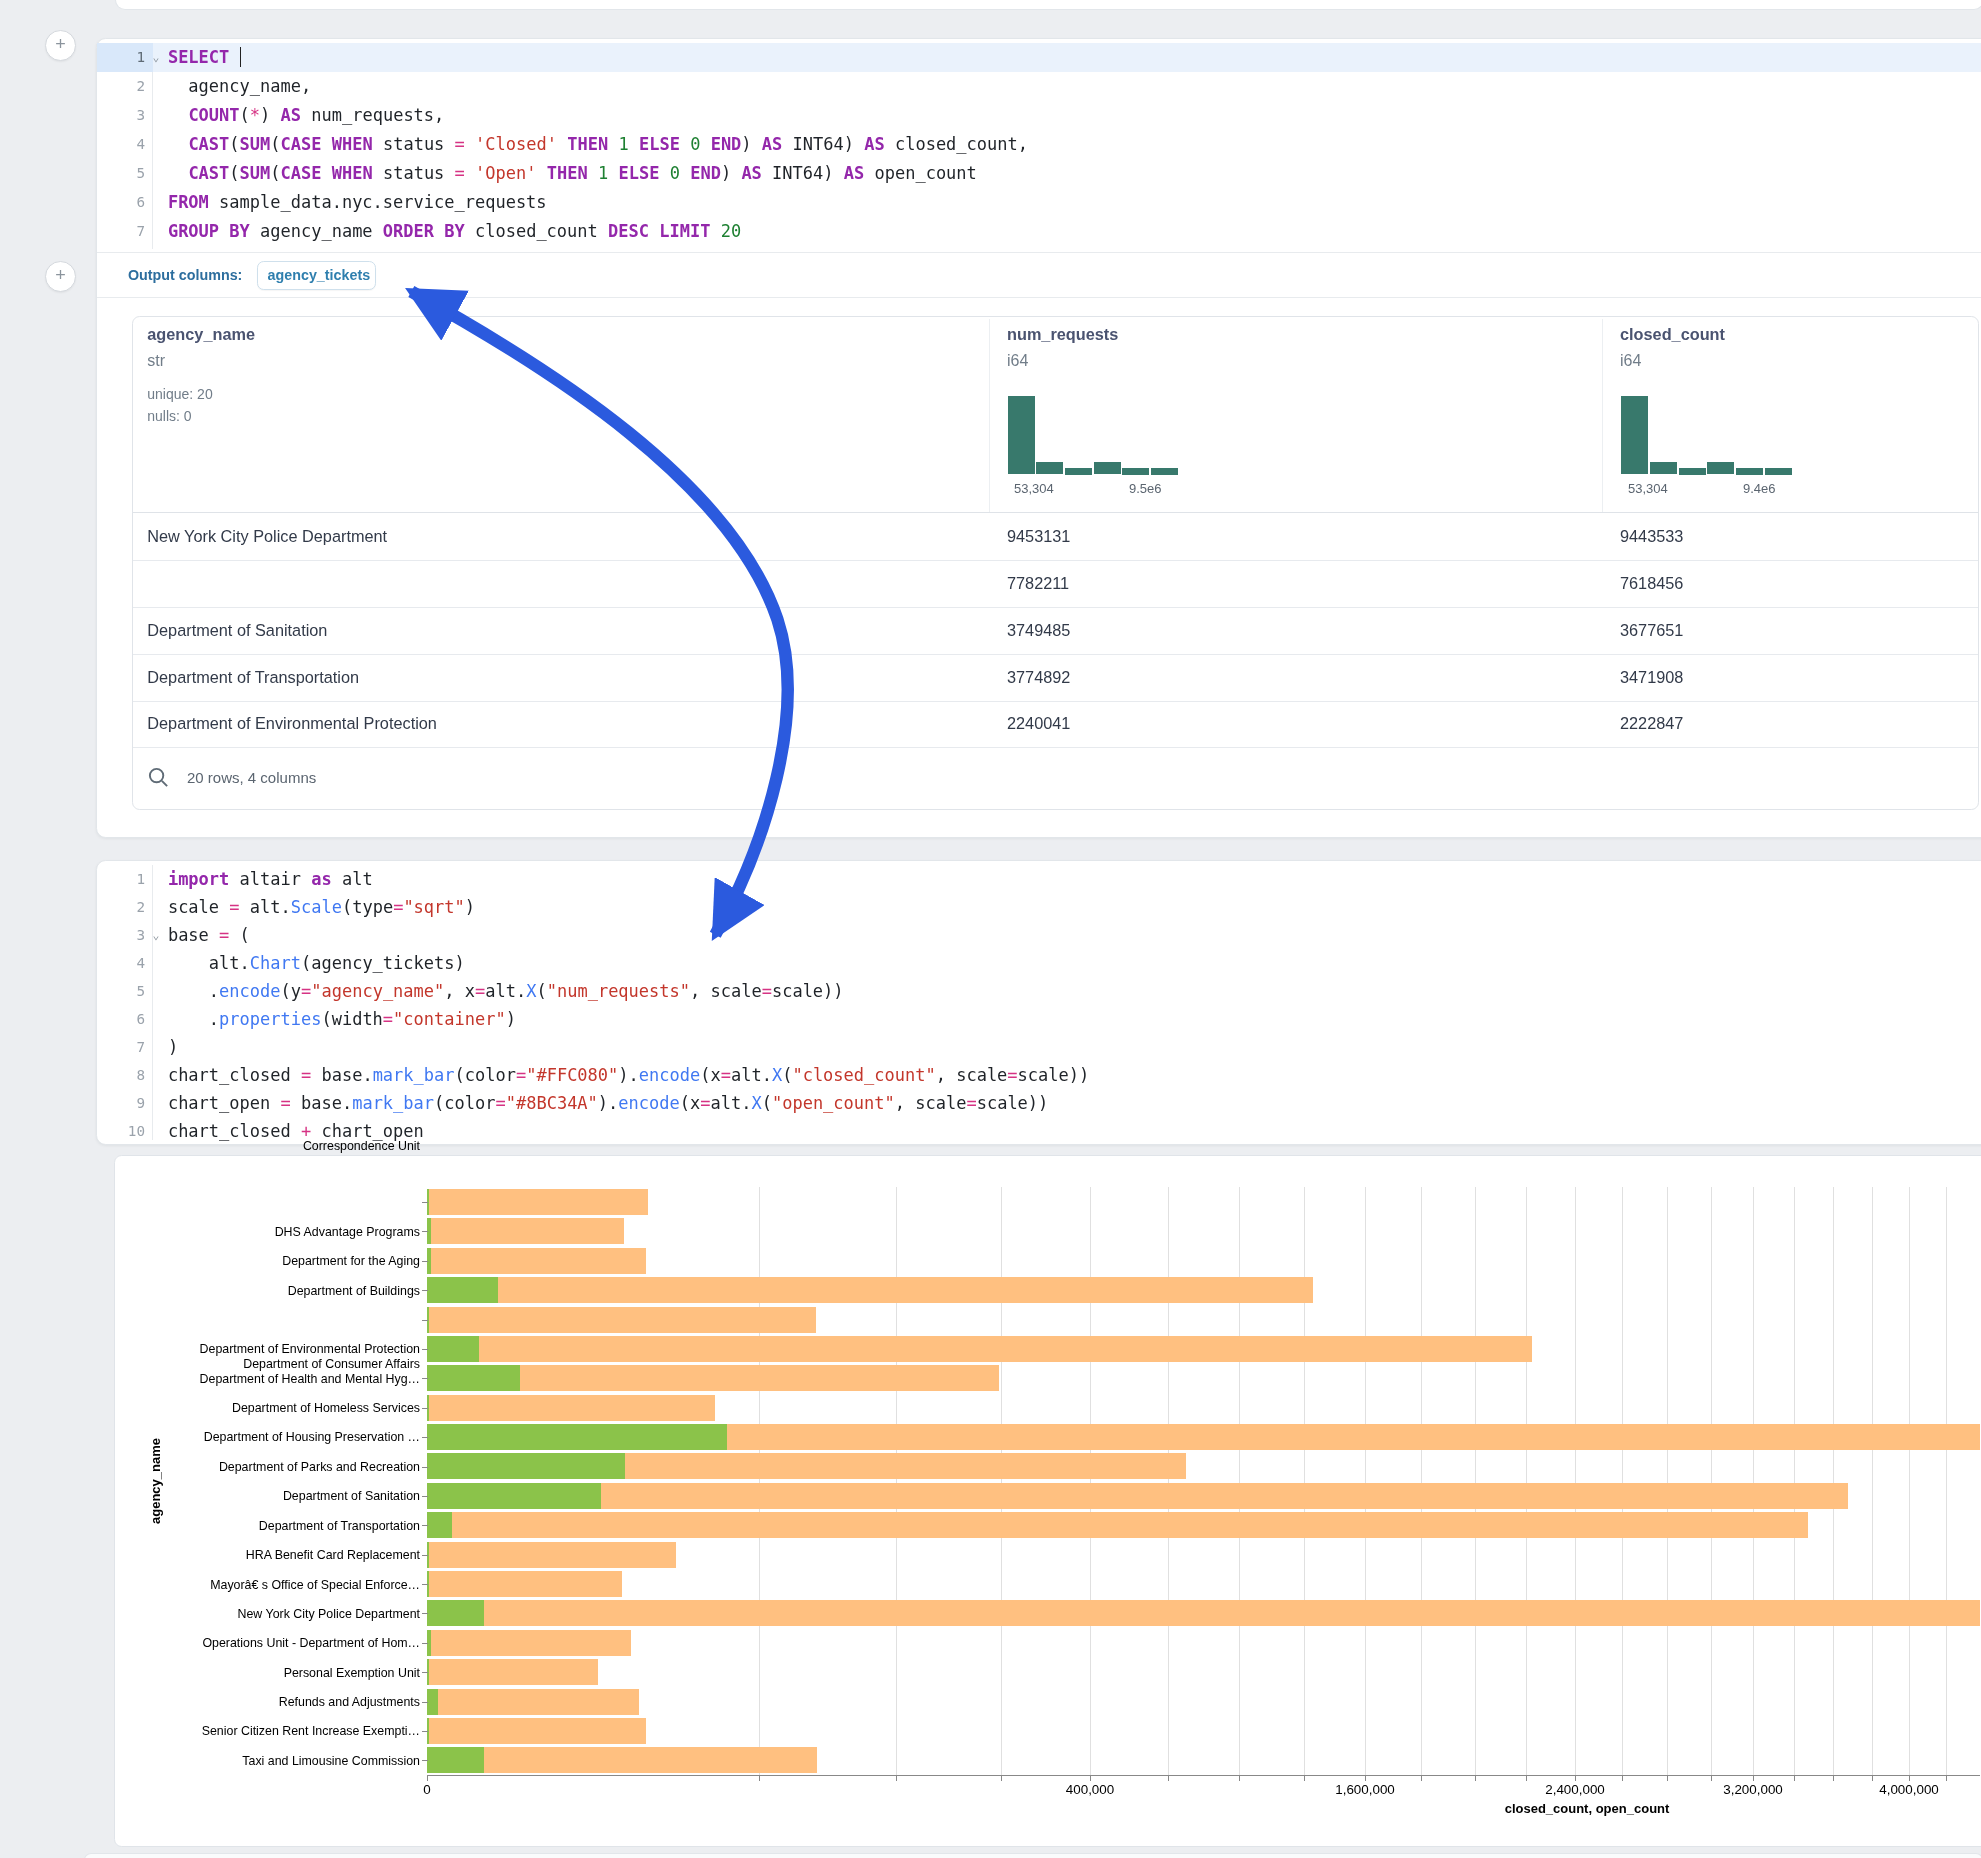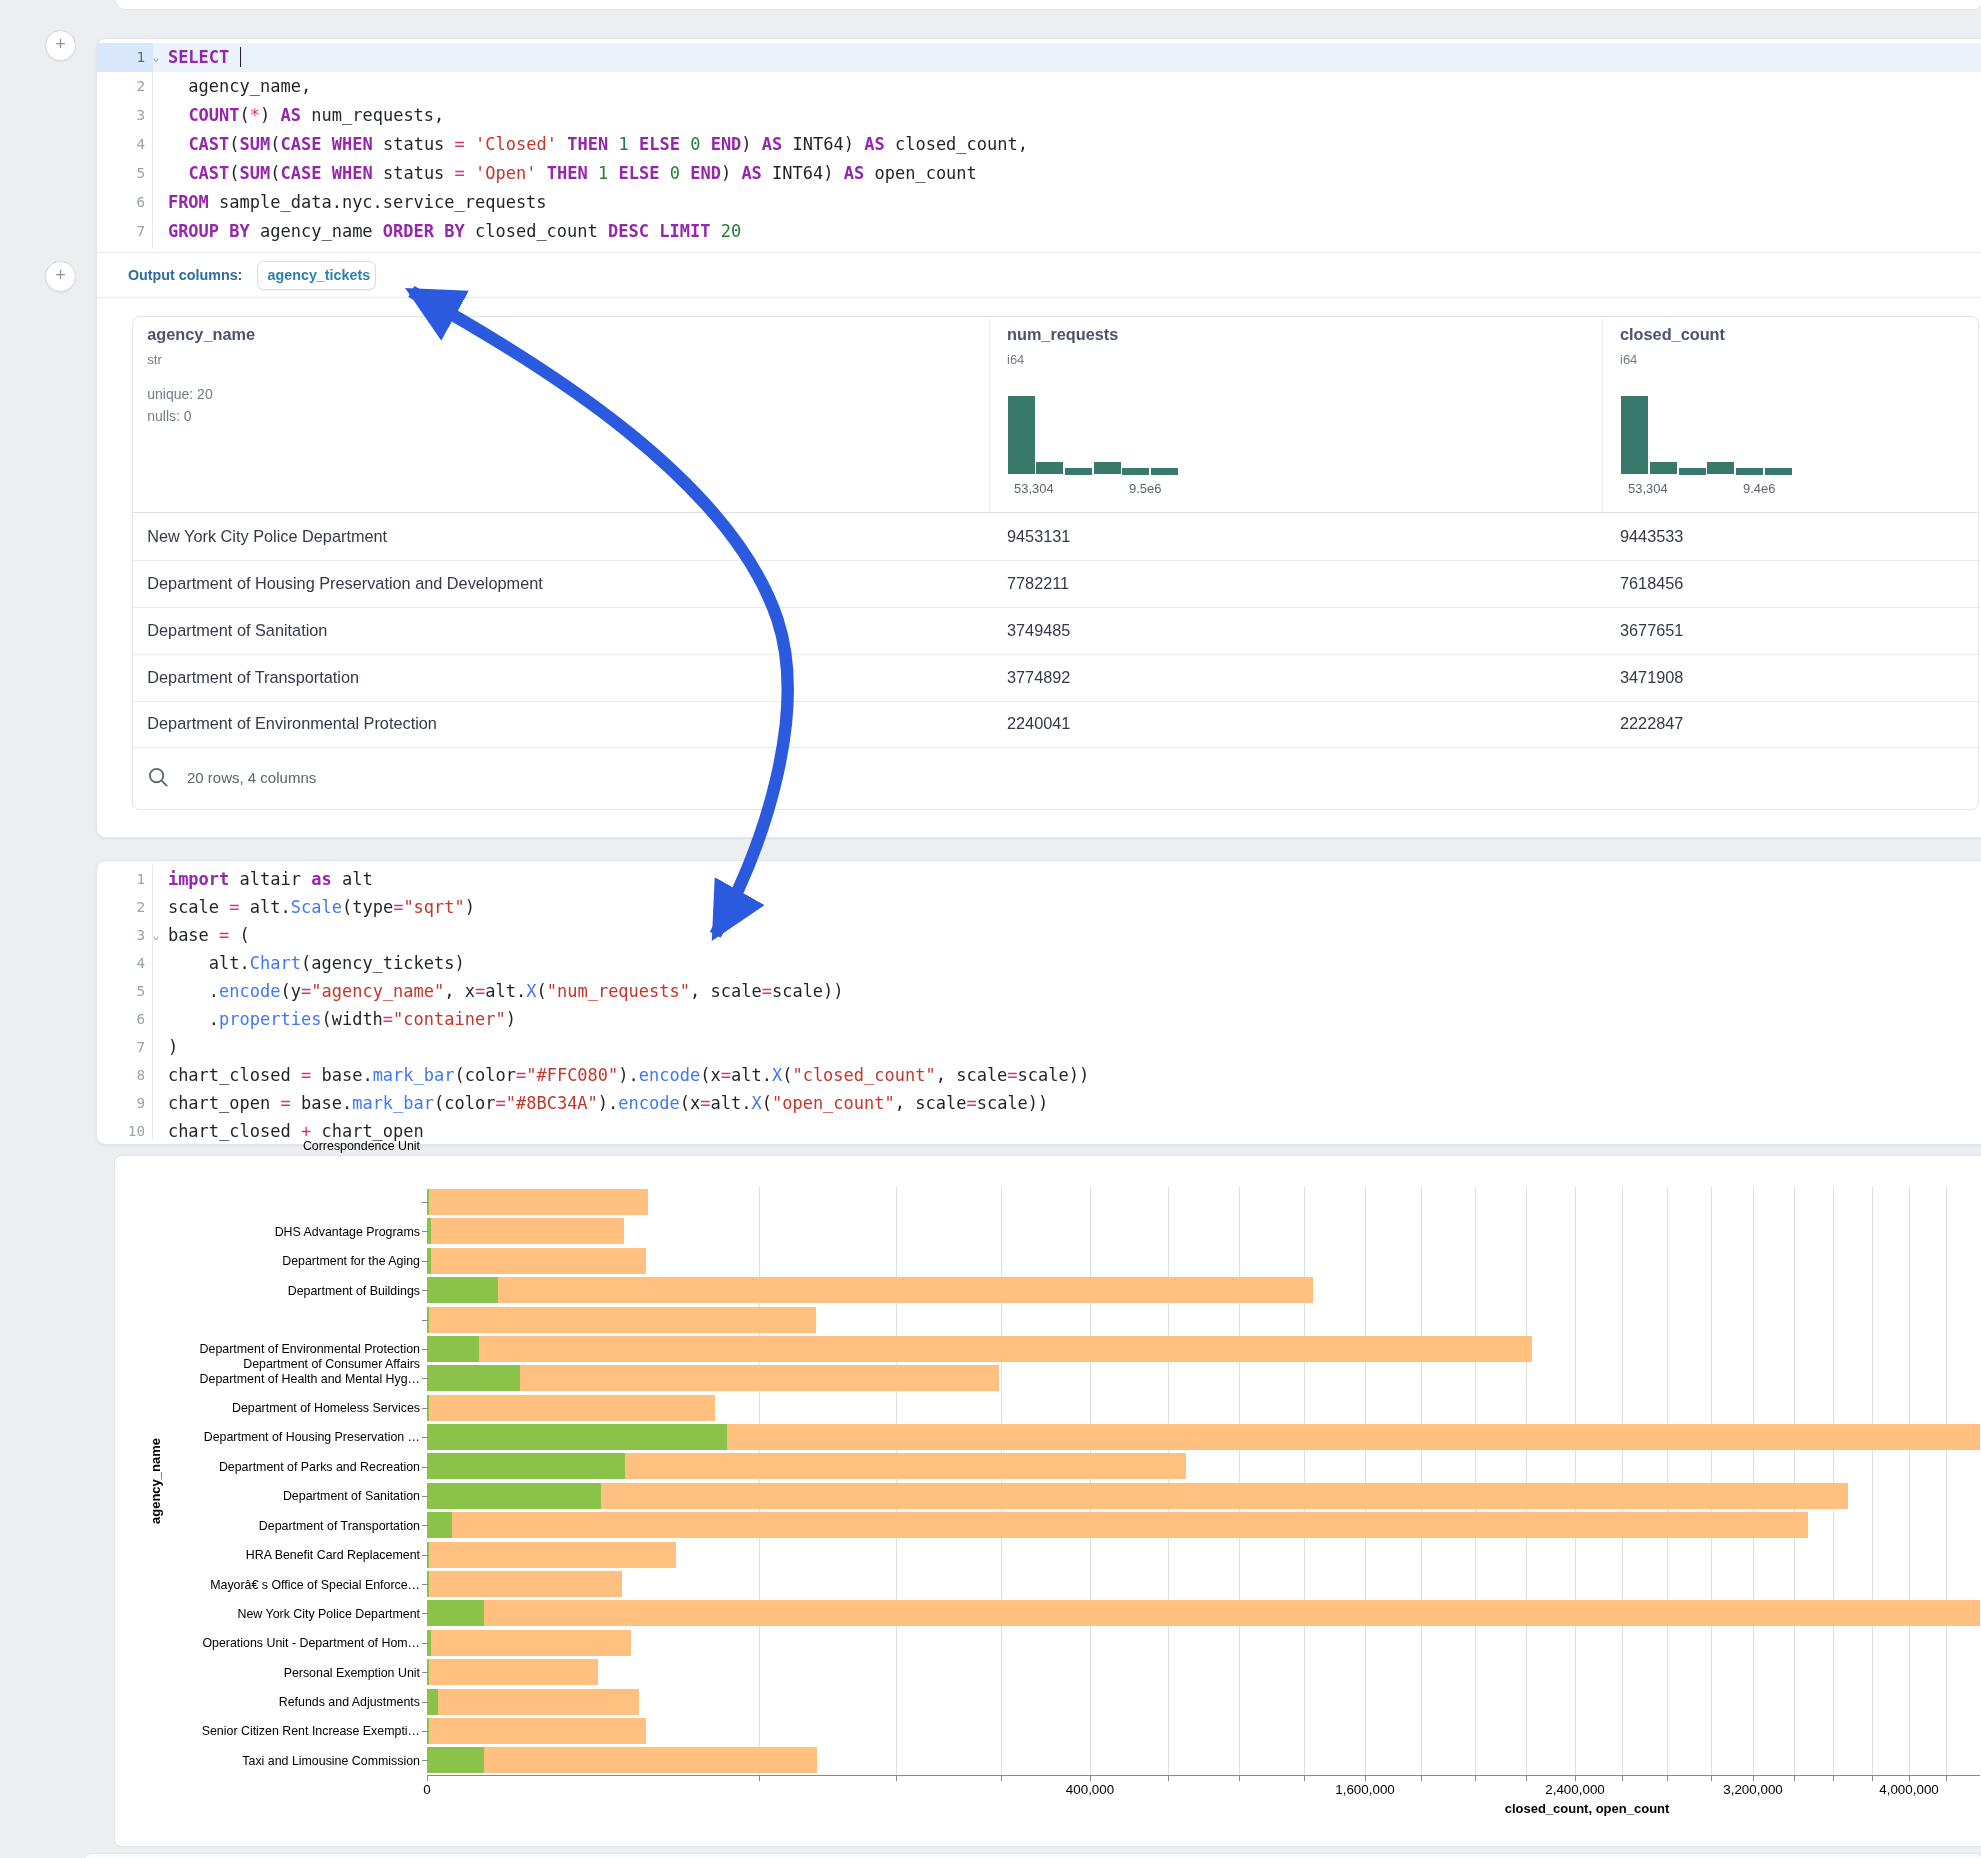--- a/index.html
+++ b/index.html
@@ -35,21 +35,21 @@
   .tk-pl{color:#1f2328;}
   .caret{display:inline-block;width:1.9px;height:20px;background:#222;vertical-align:-3.8px;}
   .divider{position:absolute;left:0;right:0;height:0;border-top:1px solid #e8ebee;}
   
   .outvar-label{position:absolute;font-size:14.3px;font-weight:bold;color:#2d6e9e;}
   .outvar-pill{position:absolute;background:#fff;border:1px solid #cfe0ec;border-radius:6.7px;
                color:#2f7fae;font-weight:bold;font-size:14.3px;line-height:27px;padding:0 9.6px;
                overflow:hidden;white-space:nowrap;box-shadow:0 1px 1px rgba(0,0,0,.04);}
   
   .th-name{position:absolute;font-size:16.3px;font-weight:bold;color:#4a5370;}
-  .th-type{position:absolute;font-size:13px;color:#717d89;}
+  .th-type{position:absolute;font-size:16px;color:#717d89;}
   .th-stat{position:absolute;font-size:14px;color:#717d89;}
   .hist-bar{position:absolute;}
   .hist-label{position:absolute;font-size:13px;color:#5b6570;}
   .col-sep{position:absolute;width:0;border-left:1px solid #eceff2;top:1.9px;height:193px;}
   .trow{position:absolute;left:0;right:0;height:47px;border-bottom:1px solid #e7eaee;}
   .tcell{position:absolute;top:0;height:47px;line-height:47px;font-size:16.3px;color:#323a49;white-space:nowrap;}
   .tfoot{position:absolute;font-size:15px;color:#5b6570;}
   
   .gridline{position:absolute;width:0;border-left:1px solid #e0e0e0;}
   .bar{position:absolute;height:26px;}
@@ -119,21 +119,20 @@
           <div class="col-sep" style="left: 1469px;"></div>
         </div>
       <div class="divider" style="top:195px;border-color:#dfe3e8;"></div>
       <div id="table-rows" style="position:absolute;left:0;top:196px;right:0;">
           <div class="trow" style="top: 0px;">
             <div class="tcell" style="left: 14.3px;">New York City Police Department</div>
             <div class="tcell" style="left: 874px;">9453131</div>
             <div class="tcell" style="left: 1487px;">9443533</div>
           </div>
           <div class="trow" style="top: 47px;">
-            <div class="tcell" style="left: 14.3px;">Department of Housing Preservation and Development</div>
             <div class="tcell" style="left: 874px;">7782211</div>
             <div class="tcell" style="left: 1487px;">7618456</div>
           </div>
           <div class="trow" style="top: 94px;">
             <div class="tcell" style="left: 14.3px;">Department of Sanitation</div>
             <div class="tcell" style="left: 874px;">3749485</div>
             <div class="tcell" style="left: 1487px;">3677651</div>
           </div>
           <div class="trow" style="top: 141px;">
             <div class="tcell" style="left: 14.3px;">Department of Transportation</div>

